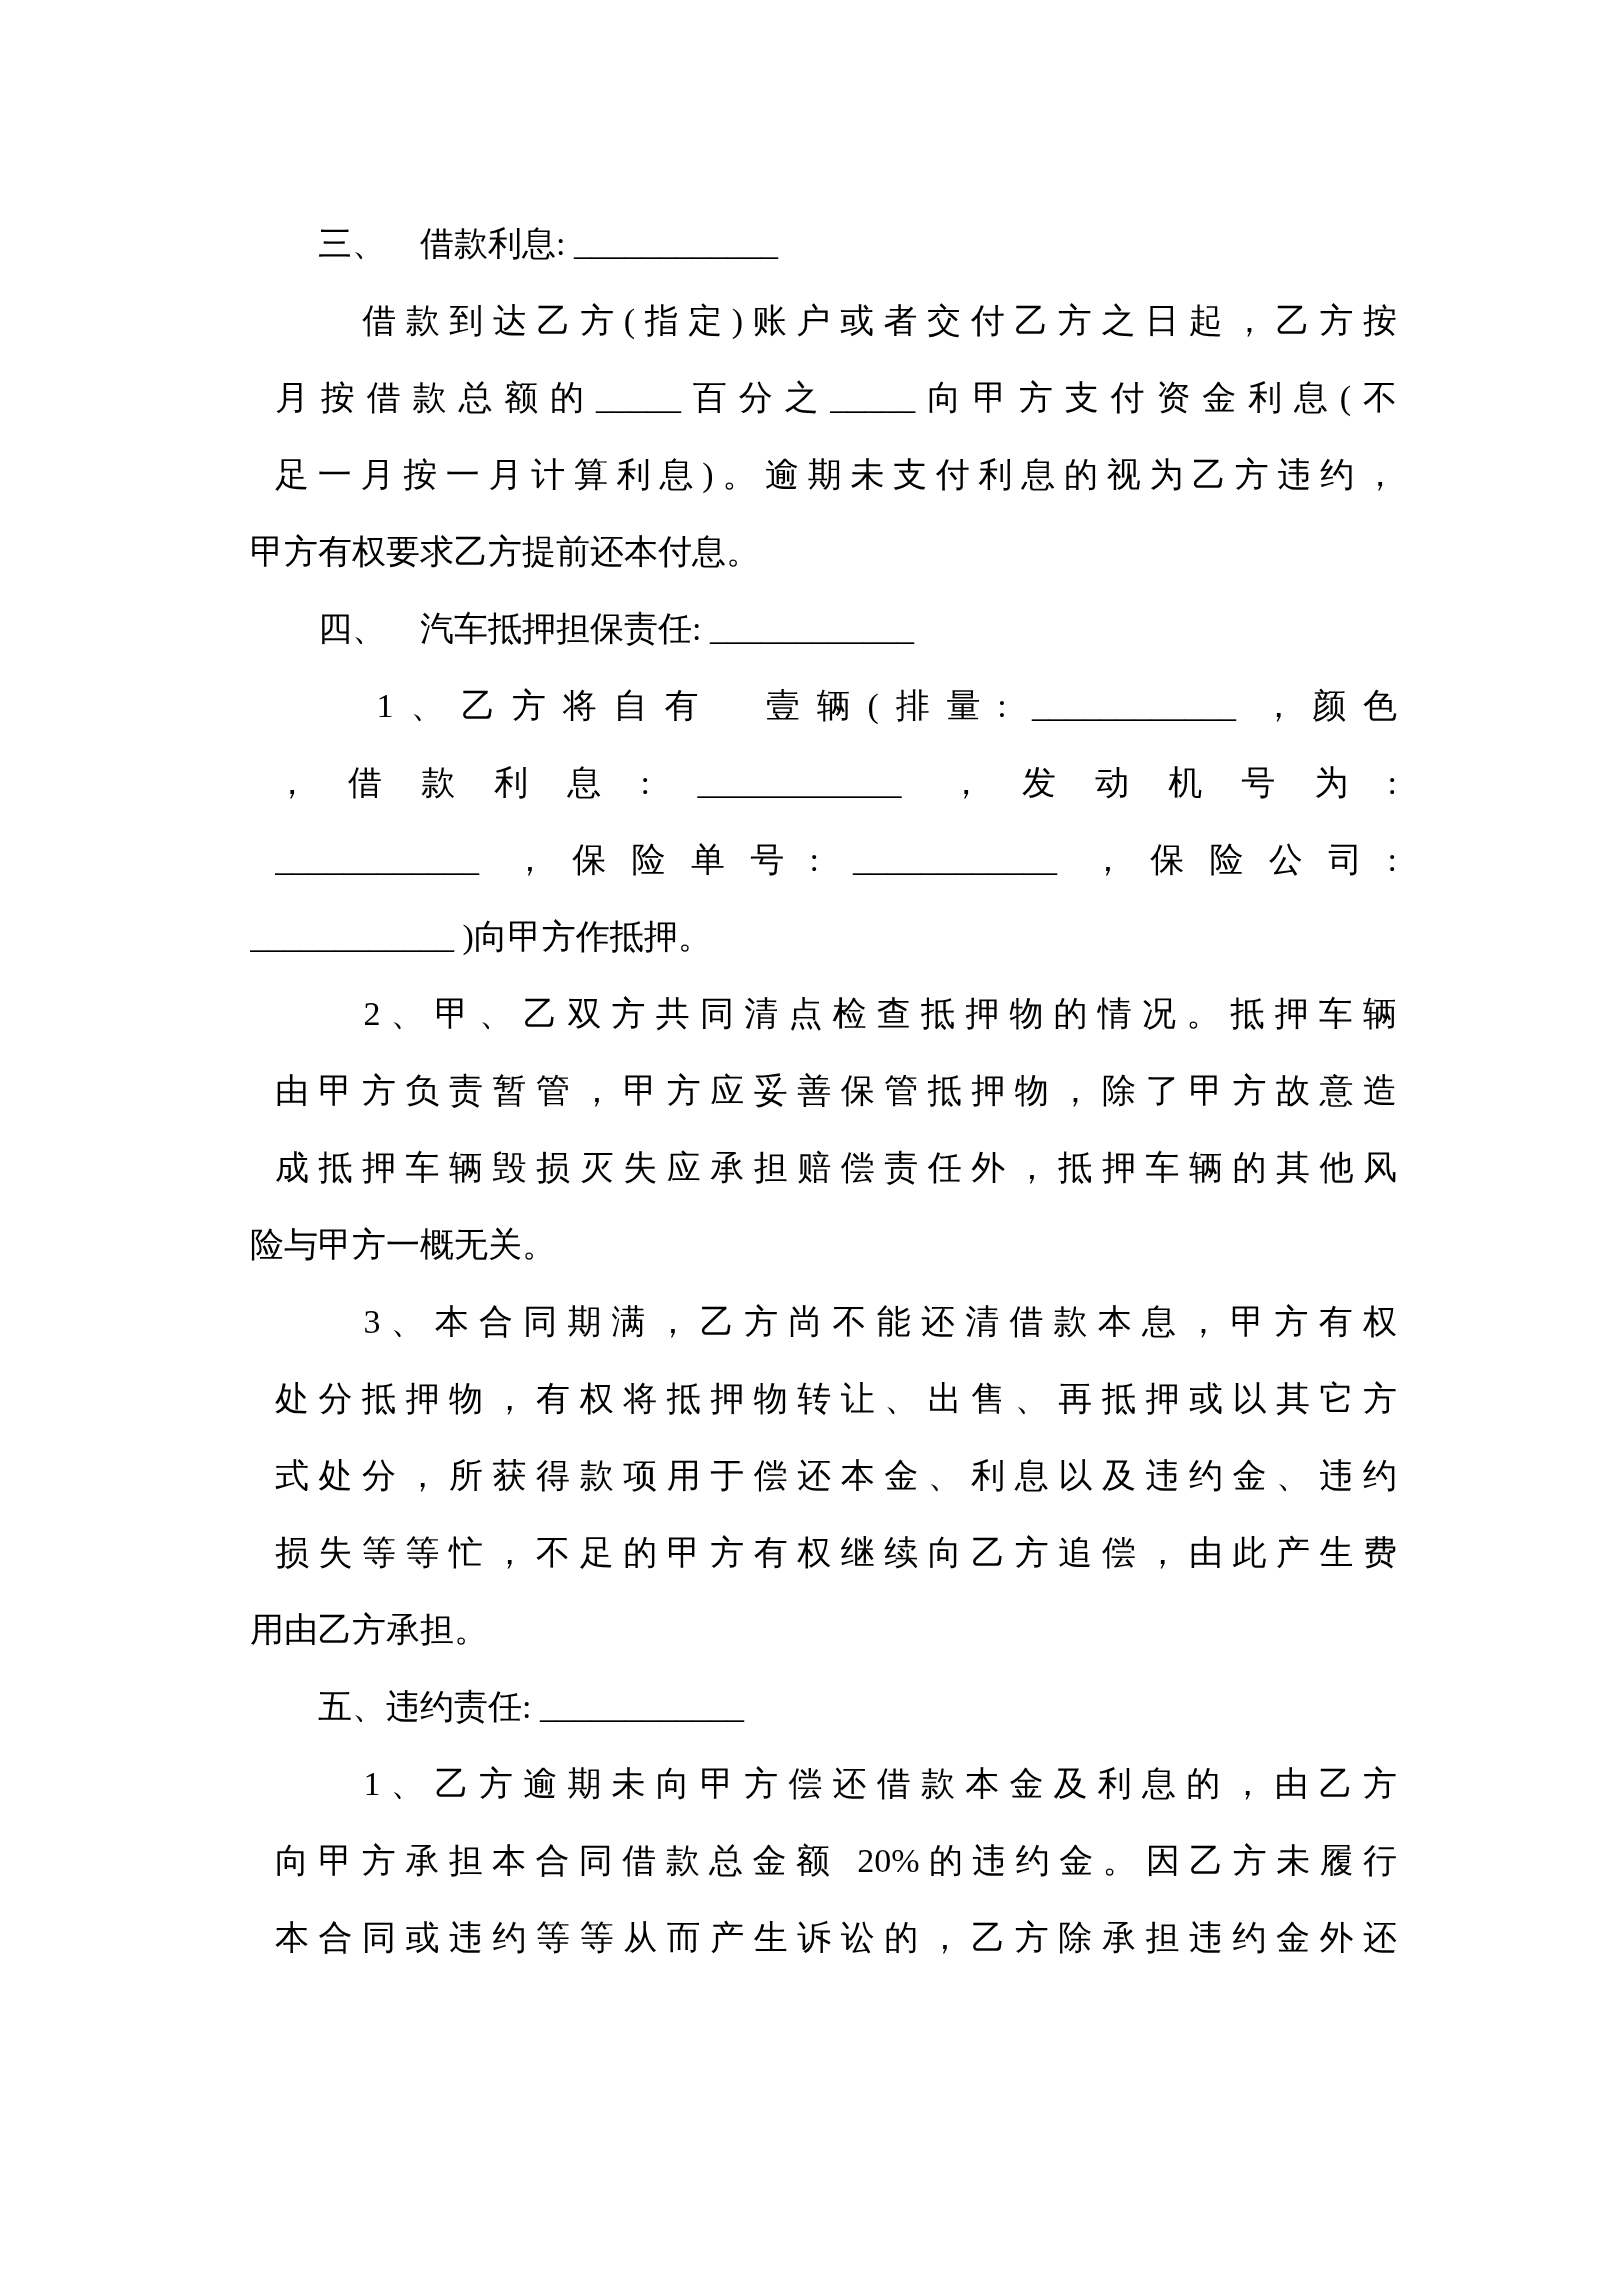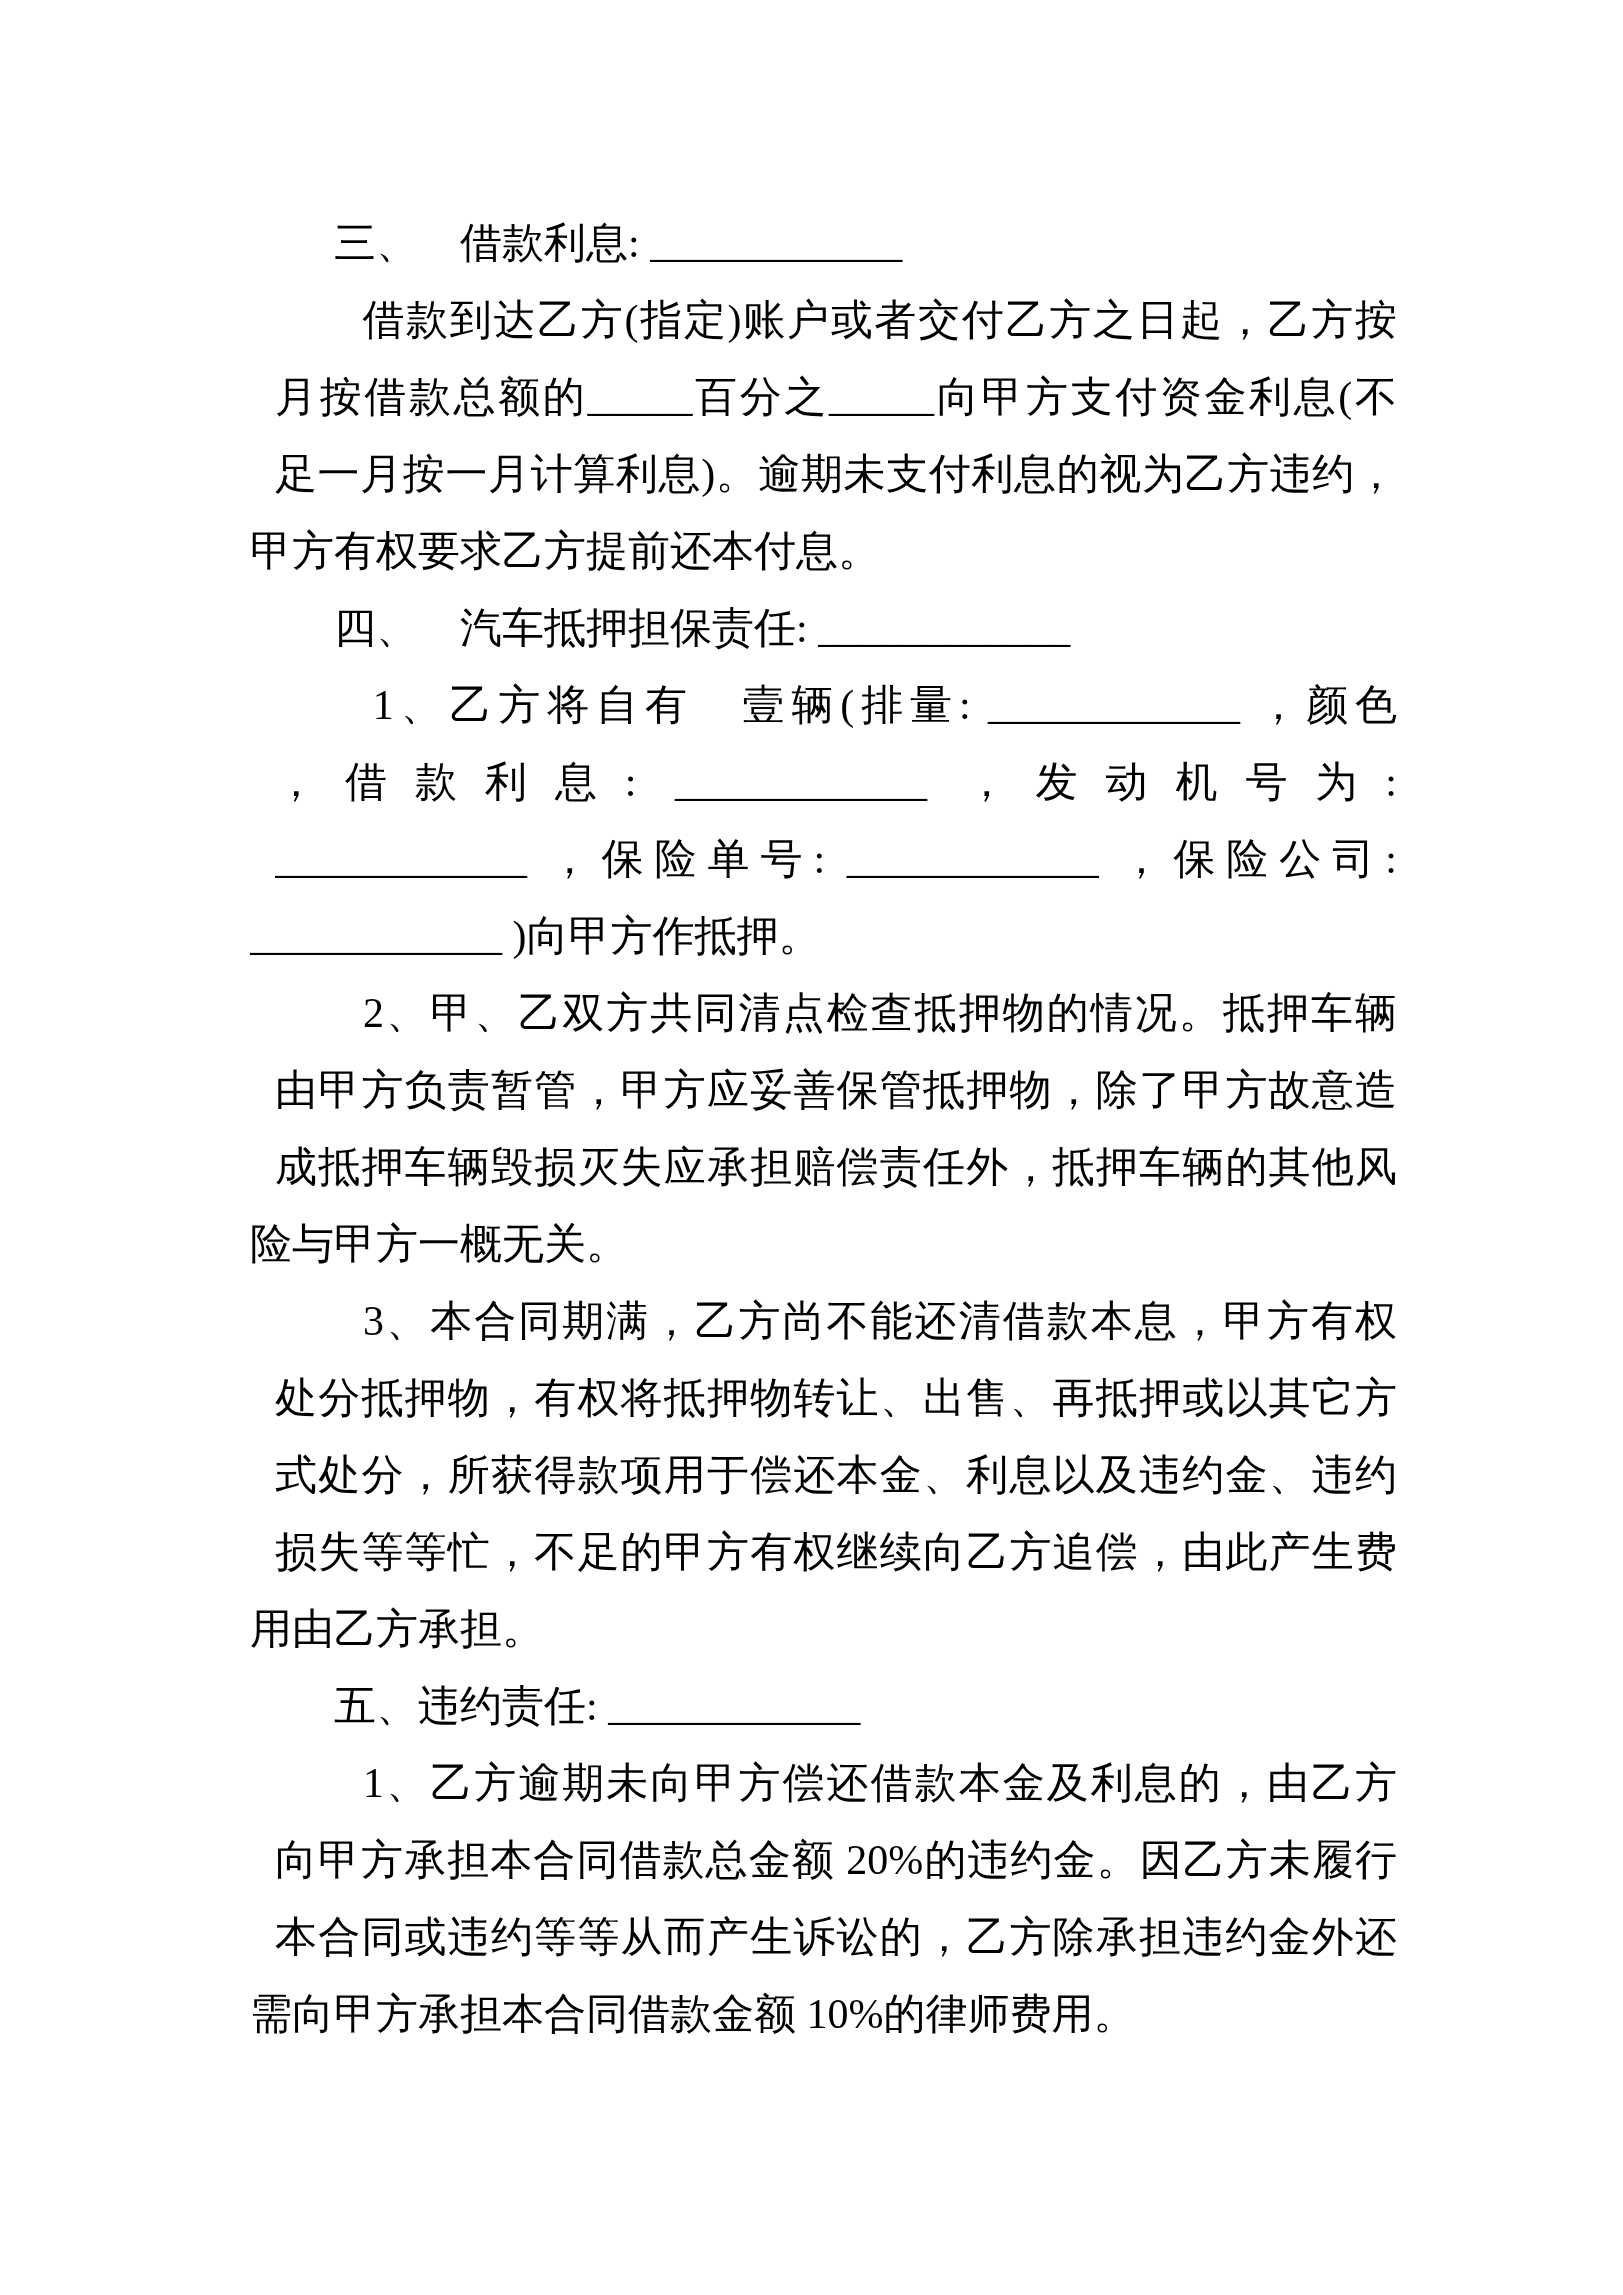--- a/index.html
+++ b/index.html
@@ -14,21 +14,21 @@
     background: #ffffff;
     overflow: hidden;
   }
   .doc {
     position: absolute;
     left: 250px;
     top: 205px;
     width: 1147px;
     color: #000000;
     font-family: "Liberation Serif", "DejaVu Serif", serif;
-    font-size: 42px;
+    font-size: 34px;
     line-height: 77px;
     font-weight: normal;
   }
   .line {
     height: 77px;
     white-space: normal;
     text-align: left;
   }
   .line.justify {
     text-align: justify;
@@ -63,16 +63,15 @@
       <div class="line plain">险与甲方一概无关。</div>
       <div class="line justify">　　3、本合同期满，乙方尚不能还清借款本息，甲方有权</div>
       <div class="line justify">处分抵押物，有权将抵押物转让、出售、再抵押或以其它方</div>
       <div class="line justify">式处分，所获得款项用于偿还本金、利息以及违约金、违约</div>
       <div class="line justify">损失等等忙，不足的甲方有权继续向乙方追偿，由此产生费</div>
       <div class="line plain">用由乙方承担。</div>
       <div class="line plain">　　五、违约责任: ____________</div>
       <div class="line justify">　　1、乙方逾期未向甲方偿还借款本金及利息的，由乙方</div>
       <div class="line justify">向甲方承担本合同借款总金额 20%的违约金。因乙方未履行</div>
       <div class="line justify">本合同或违约等等从而产生诉讼的，乙方除承担违约金外还</div>
-      <div class="line plain">需向甲方承担本合同借款金额 10%的律师费用。</div>
     </div>
 </div>
 
 
 </body></html>

